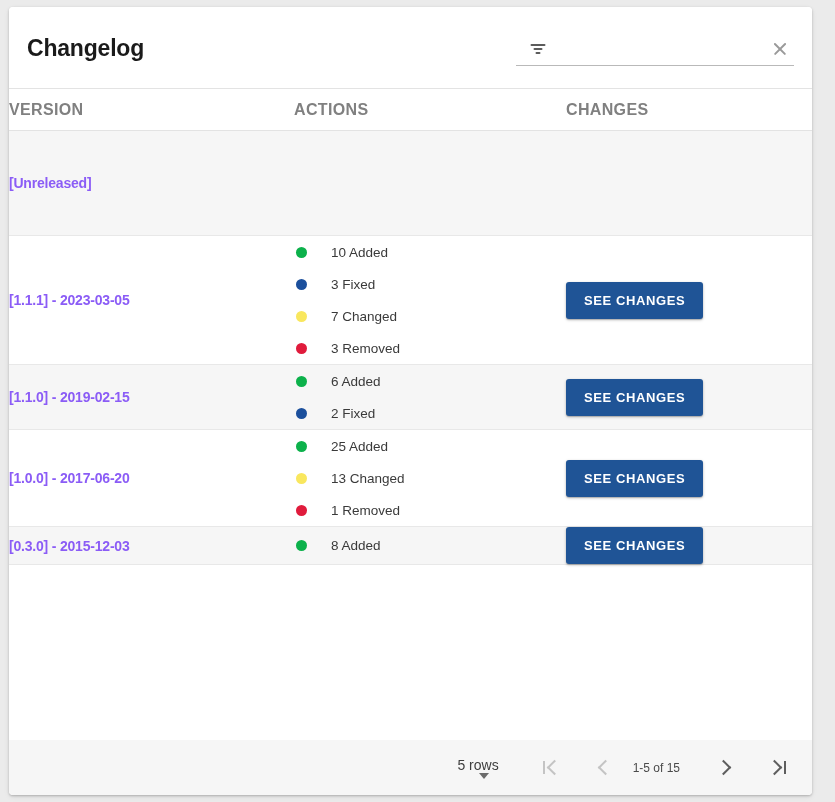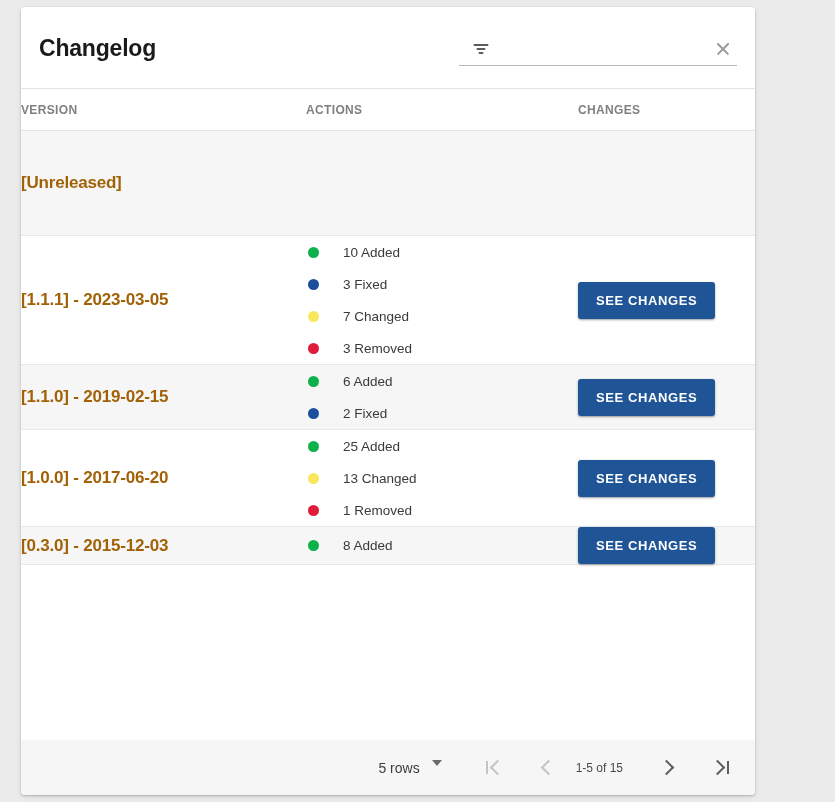--- a/index.html
+++ b/index.html
@@ -10,23 +10,23 @@
     width: 835px;
     height: 802px;
     background: #ebebeb;
     font-family: "Liberation Sans", sans-serif;
     -webkit-font-smoothing: antialiased;
     overflow: hidden;
   }
 
   .card {
     position: absolute;
-    left: 21px;
+    left: 9px;
     top: 7px;
-    width: 734px;
+    width: 803px;
     height: 788px;
     background: #ffffff;
     border-radius: 4px;
     box-shadow: 0 1px 3px rgba(0,0,0,0.14), 0 1px 2px rgba(0,0,0,0.10), 0 2px 6px rgba(0,0,0,0.06);
     overflow: hidden;
     box-sizing: border-box;
   }
 
   
   .toolbar {
@@ -109,21 +109,21 @@
   .filter-clear i:nth-child(2) { transform: rotate(-45deg); }
 
   
   table.changelog {
     width: 100%;
     border-collapse: collapse;
     table-layout: fixed;
   }
   table.changelog thead th {
     text-align: left;
-    font-size: 12px;
+    font-size: 16px;
     font-weight: bold;
     letter-spacing: 0.35px;
     color: #808080;
     padding: 12px 0 11px 0;
     border-top: 1px solid #e3e3e3;
     border-bottom: 1px solid #e3e3e3;
     background: #fff;
     height: 18px;
     vertical-align: middle;
   }
@@ -134,23 +134,23 @@
   table.changelog tbody tr { border-bottom: 1px solid #e8e8e8; }
   table.changelog tbody tr.shade { background: #f6f6f6; }
   table.changelog tbody tr.plain { background: #ffffff; }
 
   table.changelog td {
     vertical-align: middle;
     padding: 0;
   }
   td.version-cell {
     padding-left: 18px;
-    font-size: 17px;
+    font-size: 14px;
     font-weight: bold;
-    color: #a16207;
+    color: #8b5cf6;
     letter-spacing: -0.2px;
   }
   td.actions-cell { padding: 14px 0 14px 0; text-align: center; }
   td.changes-cell { padding-left: 0; }
 
   .action-line {
     display: flex;
     align-items: center;
     height: 32px;
   }
@@ -192,23 +192,24 @@
     height: 55px;
     background: #f6f6f6;
     display: flex;
     align-items: center;
     justify-content: flex-end;
     padding-right: 18px;
     box-sizing: border-box;
   }
   .rows-select {
     display: flex;
-    align-items: flex-start;
+    align-items: center;
     cursor: pointer;
     margin-right: 30px;
+    flex-direction: column;
   }
   .rows-select .label {
     font-size: 14px;
     color: #3d3d3d;
   }
   .caret {
     width: 0; height: 0;
     border-left: 5px solid transparent;
     border-right: 5px solid transparent;
     border-top: 6px solid #6b6b6b;

